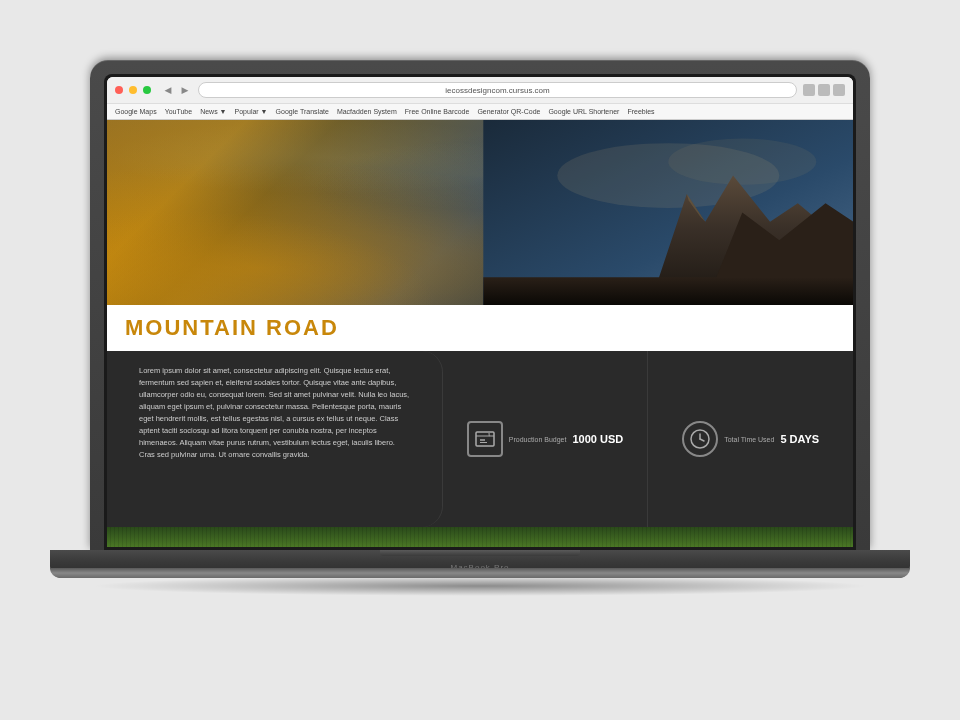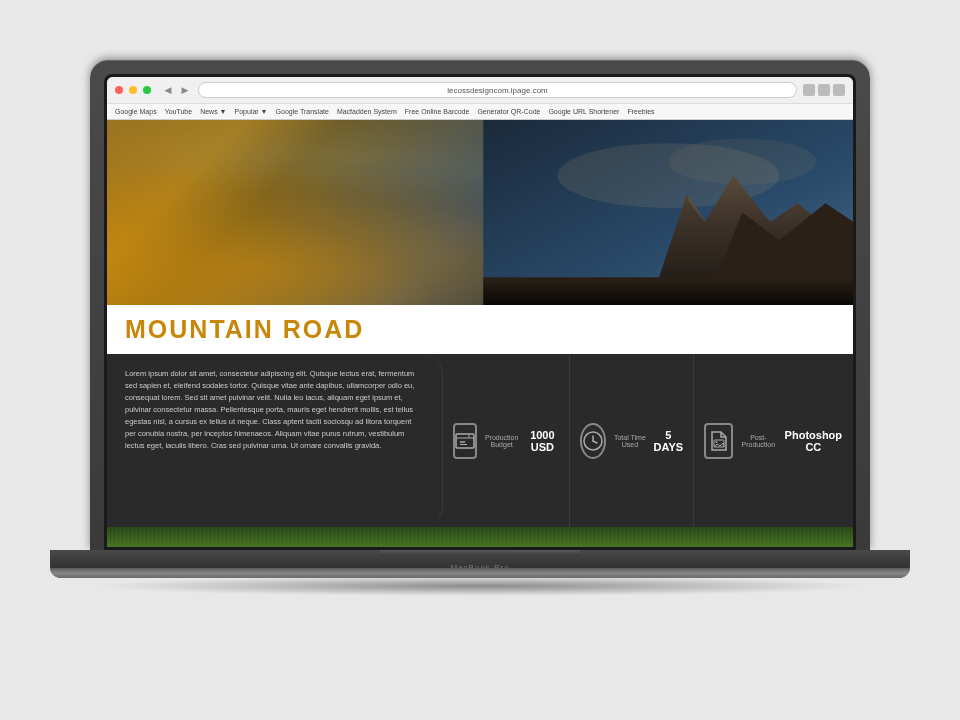--- a/index.html
+++ b/index.html
@@ -195,39 +195,39 @@
     }
 
     
     .title-bar {
       background: #fff;
       padding: 10px 18px;
       flex-shrink: 0;
     }
 
     .title-bar h1 {
-      font-size: 25px;
+      font-size: 22px;
       font-weight: 900;
       color: #c8870a;
       letter-spacing: 2px;
       text-transform: uppercase;
       font-family: 'Arial Black', Arial, sans-serif;
     }
 
     
     .info-section {
       display: flex;
       flex: 1;
       background: #2a2a2a;
       overflow: hidden;
     }
 
     .description-panel {
       width: 45%;
-      padding: 14px 18px;
+      padding: 14px 32px;
       border-right: 1px solid #3a3a3a;
       border-radius: 21px;
     }
 
     .description-panel p {
       font-size: 7.5px;
       color: #ccc;
       line-height: 1.6;
     }
 
@@ -366,21 +366,21 @@
             <div class="browser-btn btn-close"></div>
             <div class="browser-btn btn-min"></div>
             <div class="browser-btn btn-max"></div>
 
             <div class="browser-nav">
               <div class="nav-arrow">◀</div>
               <div class="nav-arrow">▶</div>
             </div>
 
             <div class="browser-addressbar">
-              <span>iecossdesigncom.ipage.com</span>
+              <span>iecossdesigncom.cursus.com</span>
             </div>
 
             <div class="browser-actions">
               <div class="browser-action-icon"></div>
               <div class="browser-action-icon"></div>
               <div class="browser-action-icon"></div>
             </div>
           </div>
 
           <div class="bookmarks-bar">
@@ -471,34 +471,20 @@
                   <svg width="22" height="22" viewBox="0 0 22 22" fill="none" xmlns="http://www.w3.org/2000/svg">
                     <circle cx="11" cy="11" r="9" stroke="#aaa" stroke-width="1.5" fill="none"></circle>
                     <line x1="11" y1="6" x2="11" y2="11" stroke="#aaa" stroke-width="1.5" stroke-linecap="round"></line>
                     <line x1="11" y1="11" x2="15" y2="13" stroke="#aaa" stroke-width="1.5" stroke-linecap="round"></line>
                   </svg>
                 </div>
                 <div class="stat-label">Total Time Used</div>
                 <div class="stat-value">5 DAYS</div>
               </div>
 
-              <div class="stat-item">
-                <div class="stat-icon square">
-                  <svg width="18" height="22" viewBox="0 0 18 22" fill="none" xmlns="http://www.w3.org/2000/svg">
-                    <path d="M2 2 H11 L16 7 V20 H2 Z" stroke="#aaa" stroke-width="1.5" fill="none"></path>
-                    <path d="M11 2 V7 H16" stroke="#aaa" stroke-width="1.5" fill="none"></path>
-
-                    <rect x="4" y="10" width="10" height="7" rx="0.5" stroke="#aaa" stroke-width="1" fill="none"></rect>
-                    <circle cx="6.5" cy="12" r="1" fill="#aaa"></circle>
-                    <polyline points="4,17 7,14 10,16 13,13 14,17" stroke="#aaa" stroke-width="1" fill="none"></polyline>
-                  </svg>
-                </div>
-                <div class="stat-label">Post-Production</div>
-                <div class="stat-value">Photoshop CC</div>
-              </div>
 
             </div>
           </div>
 
           <div class="grass-strip"></div>
 
         </div>
       </div>
     </div>
   </div>

